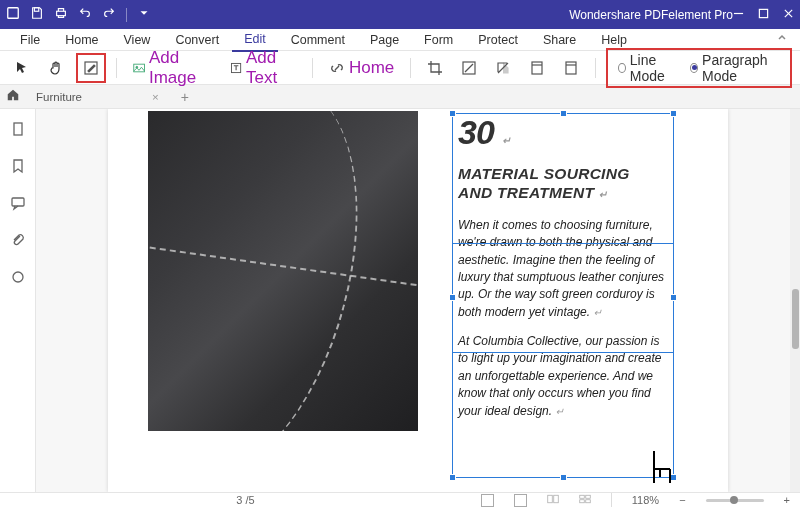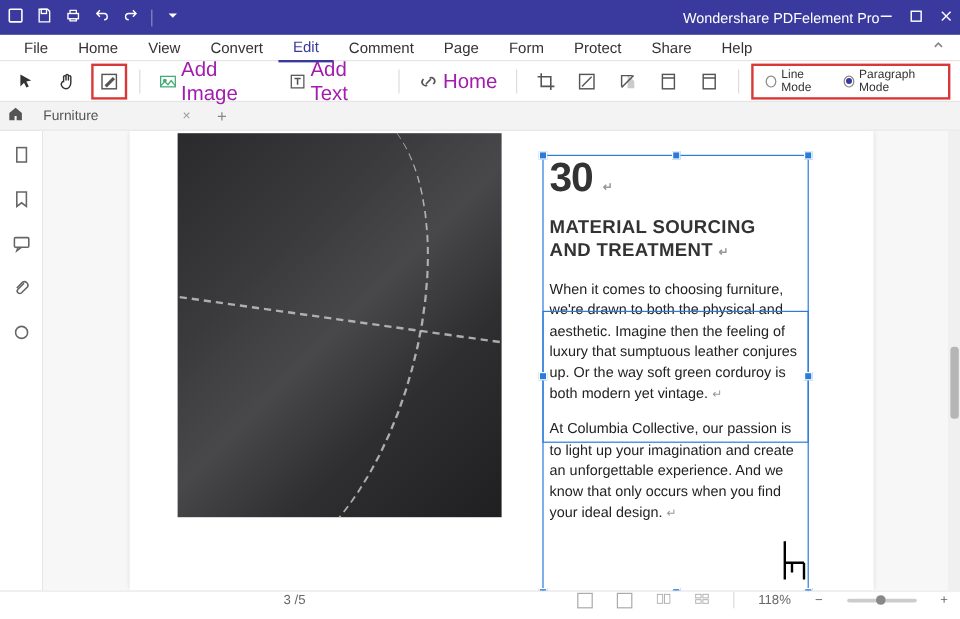--- a/index.html
+++ b/index.html
@@ -16,42 +16,42 @@
 .menubar .mi { padding: 4px 12px; font-size: 12.5px; cursor: pointer; }
 .menubar .mi.active { color: #3a3a9e; border-bottom: 2px solid #3a3a9e; }
 .menubar .spacer { flex: 1; }
 .menubar .chev { color: #888; padding-right: 4px; }
 
 .toolbar { height: 34px; display: flex; align-items: center; padding: 0 8px; gap: 6px; border-bottom: 1px solid #e5e5e5; }
 .tb-btn { display: flex; align-items: center; gap: 4px; padding: 4px 6px; font-size: 17px; cursor: pointer; color: #a21caf; }
 .tb-btn svg { width: 16px; height: 16px; }
 .tb-btn.boxed { border: 2px solid #d93838; padding: 5px; }
 .tb-sep { width: 1px; height: 20px; background: #ddd; margin: 0 4px; }
-.mode-group { display: flex; align-items: flex-start; gap: 12px; border: 2px solid #d93838; padding: 2px 10px; font-size: 10px; }
+.mode-group { display: flex; align-items: flex-start; gap: 12px; border: 2px solid #d93838; padding: 2px 10px; font-size: 14px; }
 .mode-group label { display: flex; align-items: center; gap: 4px; cursor: pointer; }
 .radio-dot { width: 10px; height: 10px; border: 1px solid #888; border-radius: 50%; display: inline-flex; align-items: center; justify-content: center; }
 .radio-dot.on::after { content: ""; width: 5px; height: 5px; background: #3a3a9e; border-radius: 50%; }
 
 .tabbar { height: 24px; background: #f3f3f3; display: flex; align-items: center; padding: 0 6px; gap: 6px; border-bottom: 1px solid #e5e5e5; }
 .tabbar .home-ic svg { width: 14px; height: 14px; }
 .tabbar .tab { display: flex; align-items: center; gap: 70px; background: #f3f3f3; padding: 3px 10px; font-size: 11.5px; color: #555; justify-content: flex-end; }
 .tabbar .tab .x { color: #999; cursor: pointer; }
 .tabbar .plus { color: #888; font-size: 14px; padding: 0 6px; cursor: pointer; }
 
 .workarea { display: flex; height: 383px; }
 .sidebar { width: 36px; border-right: 1px solid #e5e5e5; display: flex; flex-direction: column; align-items: center; gap: 18px; padding-top: 12px; }
 .sidebar svg { width: 16px; height: 16px; color: #666; }
 
 .canvas { flex: 1; background: #f7f7f7; overflow: hidden; position: relative; display: flex; justify-content: center; }
 .page { width: 620px; height: 100%; background: #fff; box-shadow: 0 0 4px rgba(0,0,0,0.15); display: flex; padding: 0; position: relative; }
 .leather { width: 270px; height: 320px; margin: 2px 0 0 40px; background: linear-gradient(135deg, #2a2a2c 0%, #3a3a3d 30%, #48484b 50%, #2f2f31 70%, #1f1f21 100%); position: relative; overflow: hidden; }
 .leather::before { content: ""; position: absolute; top: -30px; right: 70px; width: 200px; height: 400px; border-right: 2px dashed #ccc; border-radius: 50%; transform: rotate(15deg); opacity: 0.8; }
 .leather::after { content: ""; position: absolute; top: 155px; left: -20px; width: 320px; height: 2px; border-top: 2px dashed #ccc; transform: rotate(8deg); opacity: 0.8; }
 
-.textcol { position: absolute; left: 350px; top: 20px; width: 210px; }
+.textcol { position: absolute; left: 350px; top: 4px; width: 210px; font-style: italic; }
 .sel-box { position: absolute; border: 1px solid #2b7bd9; pointer-events: none; }
 .handle { position: absolute; width: 7px; height: 7px; background: #2b7bd9; border: 1px solid #fff; }
 .big-num { font-family: Arial, sans-serif; font-size: 34px; font-weight: 900; letter-spacing: -1px; }
 .head { font-family: Arial, sans-serif; font-size: 15.5px; font-weight: 900; line-height: 1.25; margin-top: 12px; letter-spacing: 0.3px; }
 .body-text { font-family: Georgia, serif; font-size: 12px; line-height: 1.45; margin-top: 14px; color: #222; }
 .body-text p { margin-bottom: 12px; }
 .pmark { color: #999; font-size: 10px; }
 
 .chair { position: absolute; right: 52px; bottom: 4px; }
 .chair svg { width: 28px; height: 36px; }

